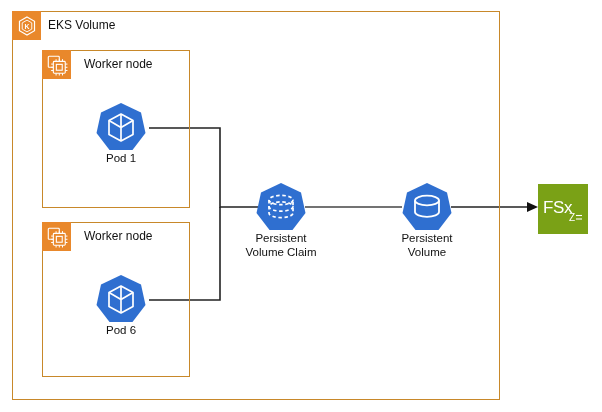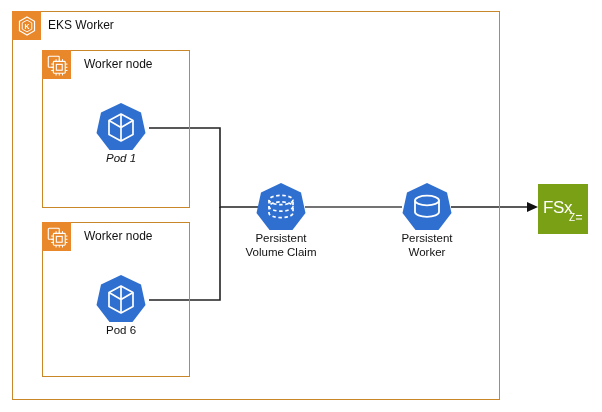--- a/index.html
+++ b/index.html
@@ -31,21 +31,21 @@
   
   .k8s-node{position:absolute;width:56px;height:56px;}
   .k8s-node svg{display:block;width:56px;height:56px;}
   #pod-1-node{left:93px;top:100px;}
   #pod-2-node{left:93px;top:272px;}
   #pvc-node{left:253px;top:180px;}
   #pv-node{left:399px;top:180px;}
 
   .node-label{position:absolute;font-size:11.5px;line-height:13.5px;text-align:center;
     color:#111;white-space:nowrap;}
-  #pod-1-label{left:71px;top:152px;width:100px;font-style:italic;}
+  #pod-1-label{left:71px;top:152px;width:100px;}
   #pod-2-label{left:71px;top:324px;width:100px;}
   #pvc-label{left:231px;top:232px;width:100px;}
   #pv-label{left:377px;top:232px;width:100px;}
 
   
   #fsx-box{position:absolute;left:538px;top:184px;width:50px;height:50px;
     background:#7aa116;display:flex;align-items:center;justify-content:center;}
   #fsx-box svg{display:block;}
 
   
@@ -70,21 +70,21 @@
 
   <div class="group-box" id="eks-cluster-box"></div>
 
   <div class="group-icon" id="eks-cluster-icon">
     <svg width="22" height="22" viewBox="0 0 24 24" xmlns="http://www.w3.org/2000/svg">
       <polygon points="12,2.2 20.2,6.8 20.2,17.2 12,21.8 3.8,17.2 3.8,6.8" fill="none" stroke="#ffffff" stroke-width="1.3"></polygon>
       <polygon points="12,5.6 17.2,8.6 17.2,15.4 12,18.4 6.8,15.4 6.8,8.6" fill="none" stroke="#ffffff" stroke-width="1"></polygon>
       <text x="12" y="15" font-family="'Liberation Sans',sans-serif" font-size="7.5" font-weight="bold" fill="#ffffff" text-anchor="middle">K</text>
     </svg>
   </div>
-  <div class="group-title" id="eks-cluster-title">EKS Worker</div>
+  <div class="group-title" id="eks-cluster-title">EKS Volume</div>
 
   <div class="group-box" id="worker-node-1-box"></div>
 
   <div class="group-icon" id="worker-node-1-icon">
     <svg width="22" height="22" viewBox="0 0 24 24" xmlns="http://www.w3.org/2000/svg">
       <rect x="2.5" y="2.5" width="12" height="12" rx="1" fill="none" stroke="#ffffff" stroke-width="1.2"></rect>
       <rect x="8" y="8" width="13" height="13" rx="1" fill="#e9882b" stroke="#ffffff" stroke-width="1.2"></rect>
       <rect x="11.3" y="11.3" width="6.4" height="6.4" fill="none" stroke="#ffffff" stroke-width="1.2"></rect>
       <g stroke="#ffffff" stroke-width="1.1">
         <line x1="11" y1="8" x2="11" y2="5.6"></line>
@@ -176,21 +176,21 @@
     <svg viewBox="0 0 56 56" xmlns="http://www.w3.org/2000/svg">
       <polygon points="28,3 48,12.5 52.5,33 39.5,50 16.5,50 3.5,33 8,12.5" fill="#2f6fd0"></polygon>
       <g fill="none" stroke="#ffffff" stroke-width="1.8">
         <ellipse cx="28" cy="20.5" rx="12" ry="4.8"></ellipse>
         <path d="M16 20.5 L16 32 A12 4.8 0 0 0 40 32 L40 20.5"></path>
       </g>
     </svg>
   </div>
   <div class="node-label" id="pv-label">
     <span>Persistent</span><br>
-    <span>Worker</span>
+    <span>Volume</span>
   </div>
 
   <div id="fsx-box">
     <svg width="46" height="40" viewBox="0 0 46 40" xmlns="http://www.w3.org/2000/svg">
       <text x="3" y="24" font-family="'Liberation Sans',sans-serif" font-size="17" fill="#ffffff" letter-spacing="-0.4">FSx</text>
       <text x="29" y="32" font-family="'Liberation Sans',sans-serif" font-size="10" fill="#ffffff">Z</text>
       <g stroke="#ffffff" stroke-width="1.1">
         <line x1="36" y1="26.5" x2="42" y2="26.5"></line>
         <line x1="36" y1="30" x2="42" y2="30"></line>
       </g>

